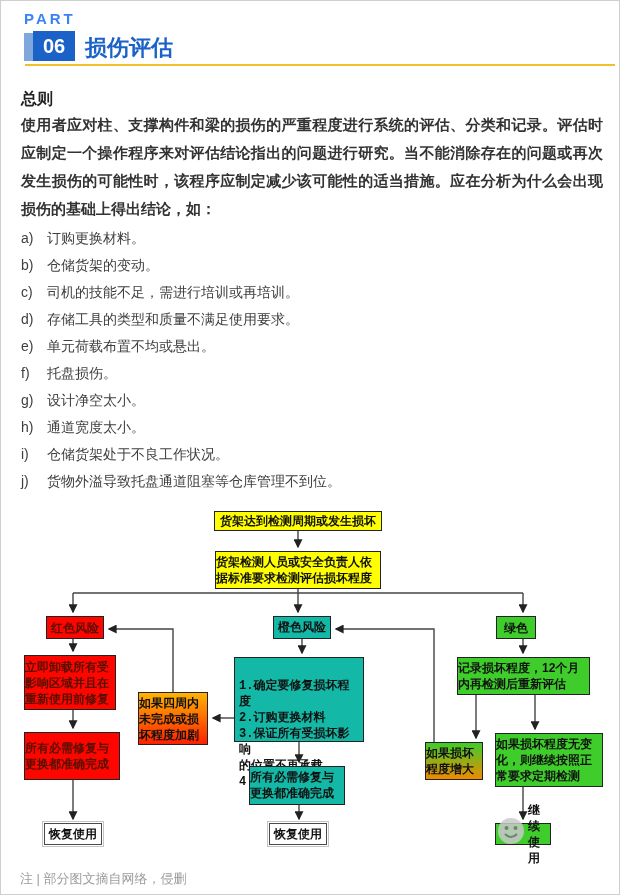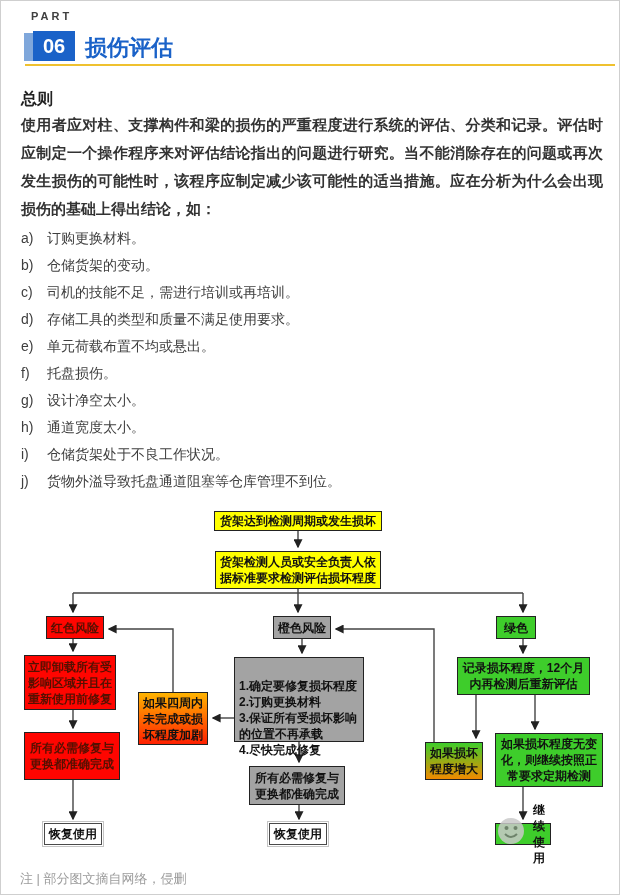--- a/index.html
+++ b/index.html
@@ -2,41 +2,41 @@
 <html><head>
 <meta charset="utf-8">
 <style>
   * { margin:0; padding:0; box-sizing:border-box; }
   body { background:#fff; font-family:"Liberation Sans", sans-serif; }
   .page {
     position:relative; width:620px; height:895px; background:#fff;
     border:1px solid #cfcfcf; overflow:hidden;
   }
   
-  .part-label { position:absolute; left:30px; top:9px; font-size:11px; font-weight:bold;
-    letter-spacing:3px; color:#404040; }
+  .part-label { position:absolute; left:23px; top:9px; font-size:15px; font-weight:bold;
+    letter-spacing:3px; color:#3b82f6; }
   .num-accent { position:absolute; left:23px; top:32px; width:9px; height:28px; background:#7FA7DB; }
   .num-box { position:absolute; left:32px; top:30px; width:42px; height:30px; background:#1A62C8;
     color:#fff; font-size:20px; font-weight:bold; display:flex; align-items:center; justify-content:center; }
   .page-title { position:absolute; left:84px; top:32px; font-size:22px; font-weight:bold; color:#1A62C8; }
   .gold-line { position:absolute; left:24px; right:4px; top:63px; height:2px; background:#EFC12F; }
   
   .section-heading { position:absolute; left:20px; top:88px; font-size:16px; font-weight:bold; color:#222; }
   .paragraph { position:absolute; left:20px; top:110px; width:582px; font-size:15px; font-weight:bold;
     color:#333; line-height:28px; text-align:justify; }
   .cause-list { position:absolute; left:20px; top:224px; width:582px; }
   .cause-item { display:flex; line-height:27px; font-size:14px; color:#3e3e3e; }
   .cause-item .marker { width:26px; flex:0 0 26px; }
   
   .flow-svg { position:absolute; left:0; top:0; width:620px; height:895px; z-index:1; pointer-events:none; }
   .node { position:absolute; z-index:2; border:1.5px solid #222; display:flex; align-items:center;
-    justify-content:center; text-align:center; font-size:12px; line-height:16px; font-weight:600; color:#111; }
+    justify-content:center; text-align:left; font-size:12px; line-height:16px; font-weight:600; color:#111; }
   .yellow { background:#FFFF00; }
   .red    { background:#FF0500; color:#551000; }
-  .orange { background:#a3a3a3; }
+  .orange { background:#14b8a6;font-family:Liberation Mono, monospace; }
   .green  { background:#3ECD2B; }
   .grad-or{ background:linear-gradient(#FFB400,#FF2000); }
   .grad-gr{ background:linear-gradient(#3ECD2B,#F08A00); }
   .whitebox { background:#fff; border:1.5px solid #4a4a4a; outline:1px solid #c4c4c4; outline-offset:1px; }
   .steps { white-space:pre-line; text-align:left; justify-content:flex-start; align-items:flex-start;
     padding:20px 4px; }
   
   .n-start   { left:213px; top:510px; width:168px; height:20px; }
   .n-inspect { left:214px; top:550px; width:166px; height:38px; }
   .n-red-label    { left:45px;  top:615px; width:58px; height:23px; }

